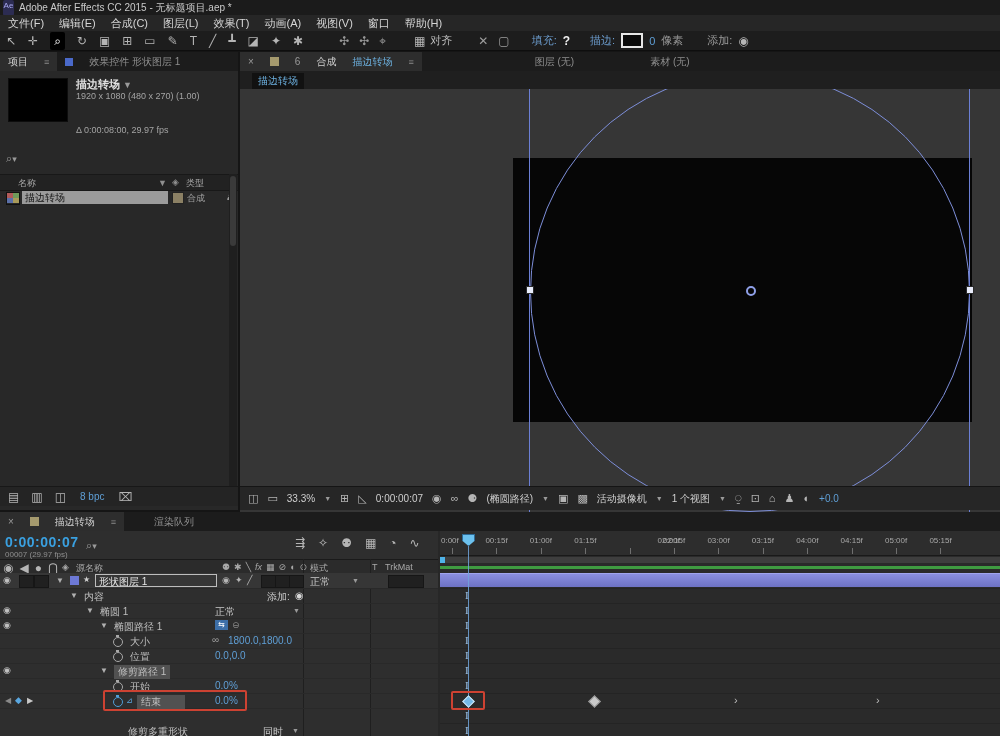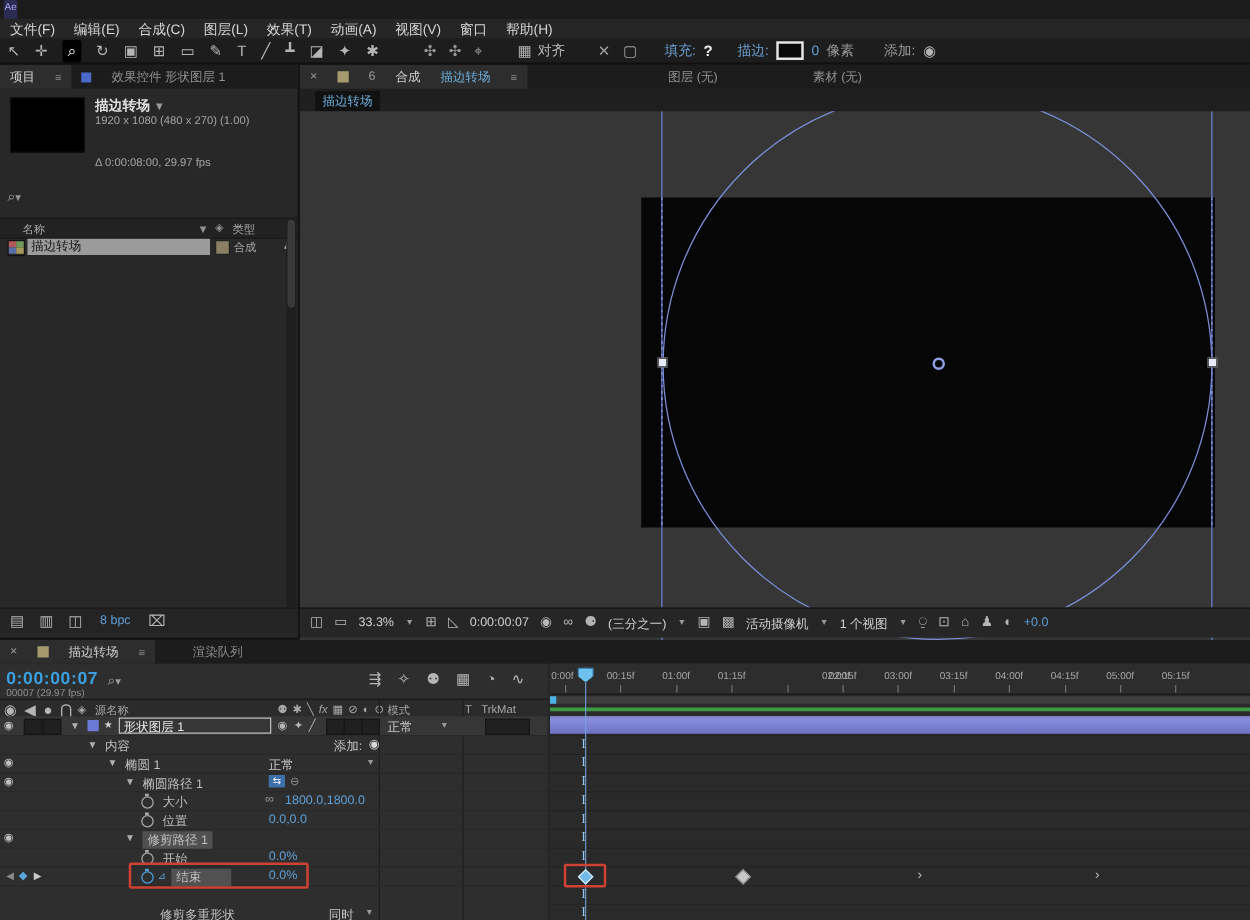--- a/index.html
+++ b/index.html
@@ -104,20 +104,21 @@
   .red-box{position:absolute;border:2px solid #cd4232;border-radius:2px;}
   .kfnav{position:absolute;top:3px;font-size:8px;}
 </style>
 </head>
 <body>
 
 <div id="app">
 
   <div id="titlebar" class="abs">
     <div id="ae-logo">Ae</div>
+    <div id="win-title">Adobe After Effects CC 2015 - 无标题项目.aep *</div>
   </div>
 
   <div id="menubar" class="abs">
       <span class="menu-item">文件(F)</span>
       <span class="menu-item">编辑(E)</span>
       <span class="menu-item">合成(C)</span>
       <span class="menu-item">图层(L)</span>
       <span class="menu-item">效果(T)</span>
       <span class="menu-item">动画(A)</span>
       <span class="menu-item">视图(V)</span>
@@ -256,21 +257,21 @@
         <span class="icn">◫</span>
         <span class="icn">▭</span>
         <span style="color: rgb(207, 207, 207);">33.3%</span>
         <span class="dd-arrow">▼</span>
         <span class="icn">⊞</span>
         <span class="icn">◺</span>
         <span style="color: rgb(207, 207, 207);">0:00:00:07</span>
         <span class="icn">◉</span>
         <span class="icn">∞</span>
         <span class="icn">⚈</span>
-        <span style="color: rgb(207, 207, 207);">(三分之一)</span>
+        <span style="color: rgb(207, 207, 207);">(椭圆路径)</span>
         <span class="dd-arrow">▼</span>
         <span class="icn">▣</span>
         <span class="icn">▩</span>
         <span style="color: rgb(207, 207, 207);">活动摄像机</span>
         <span class="dd-arrow">▼</span>
         <span style="color: rgb(207, 207, 207);">1 个视图</span>
         <span class="dd-arrow">▼</span>
         <span class="icn">⍜</span>
         <span class="icn">⊡</span>
         <span class="icn">⌂</span>

